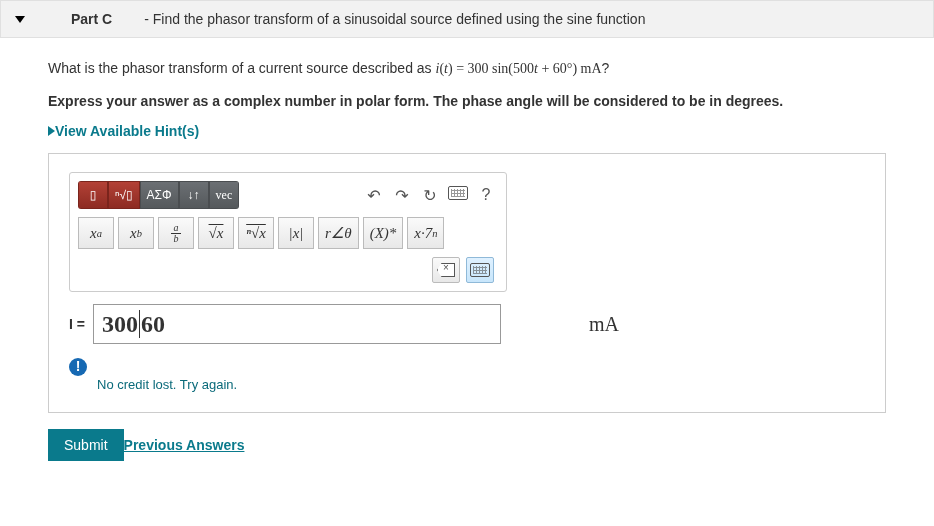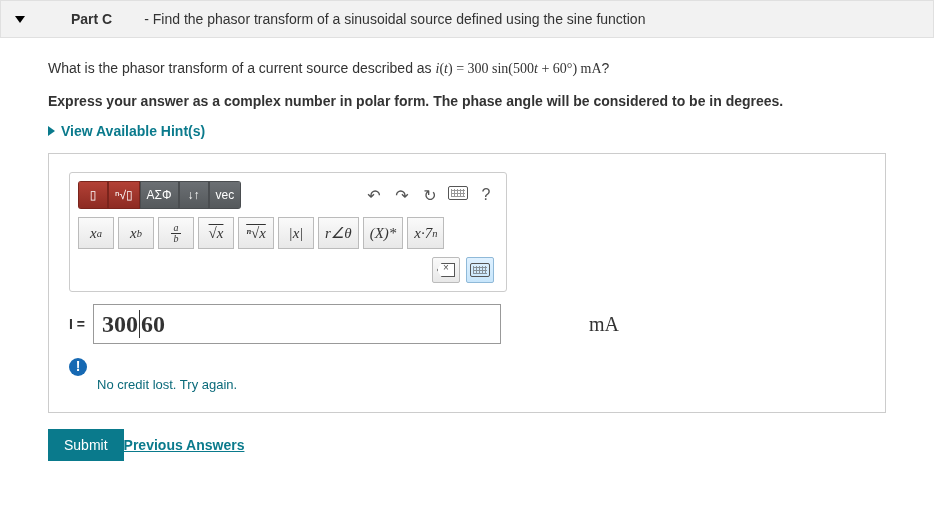--- a/index.html
+++ b/index.html
@@ -28,21 +28,21 @@
   }
   .part-header .title { font-weight: bold; margin-right: 4px; }
   .part-header .desc { font-weight: normal; }
   .content { padding: 16px 48px; }
   .q-line { margin: 4px 0 14px 0; line-height: 1.5; }
   .math { font-family: 'Cambria Math', 'Times New Roman', serif; }
   .math-it { font-style: italic; }
   .bold-line { font-weight: bold; margin-bottom: 14px; }
   .hints-link {
     color: #0a7a8c; font-weight: bold; cursor: pointer;
-    display: inline-flex; align-items: center; gap: 6px;
+    display: inline-flex; align-items: center; 
     margin-bottom: 14px;
   }
   .hints-link .tri {
     width: 0; height: 0; border-top: 5px solid transparent;
     border-bottom: 5px solid transparent; border-left: 7px solid #0a7a8c;
   }
   .answer-box {
     border: 1px solid #ccc; padding: 18px 20px 18px 20px;
   }
   .toolbar-wrap {
@@ -161,21 +161,21 @@
           <div class="tb-btn active">
               <span>ⁿ√▯</span>
             </div>
           <div class="tb-btn">
               <span>ΑΣΦ</span>
             </div>
           <div class="tb-btn">
               <span>↓↑</span>
             </div>
           <div class="tb-btn">
-              <span style="font-family:Liberation Sans, sans-serif;">vec</span>
+              <span style="font-family:Liberation Serif, serif;">vec</span>
             </div>
         </div>
         <div class="tb-spacer"></div>
         <span class="icon-plain">↶</span>
         <span class="icon-plain">↷</span>
         <span class="icon-plain">↻</span>
         <span class="icon-plain"><span class="kbd-icon"></span></span>
         <span class="icon-plain">?</span>
       </div>
 

